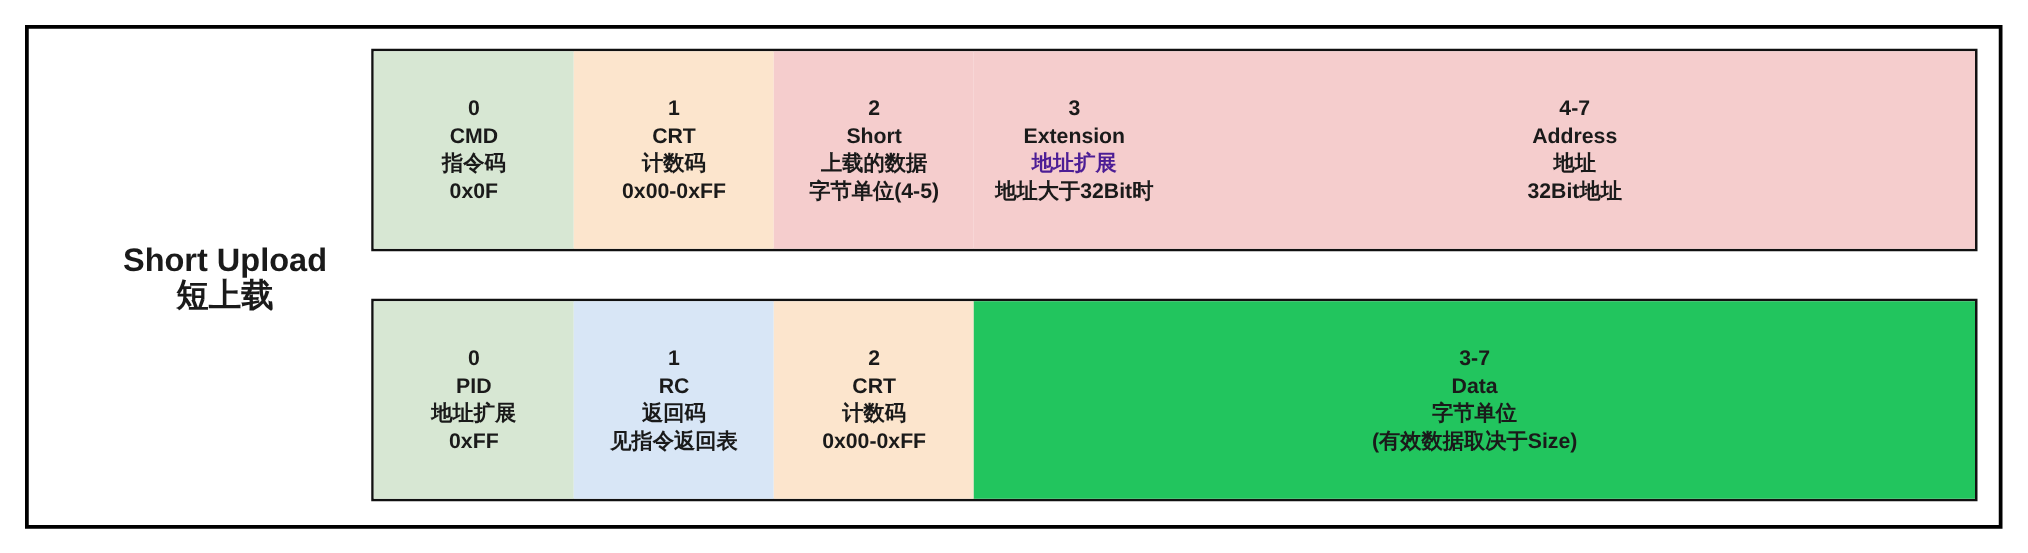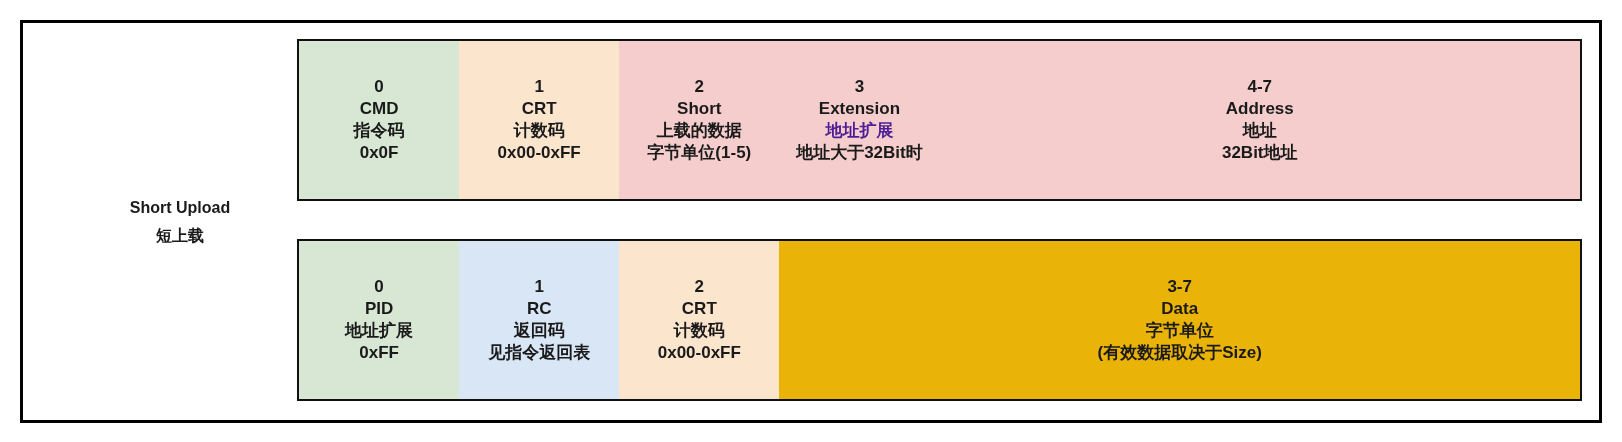--- a/index.html
+++ b/index.html
@@ -30,21 +30,21 @@
     left: 20px;
     top: 0;
     width: 274px;
     height: 100%;
     display: flex;
     flex-direction: column;
     justify-content: center;
     align-items: center;
     text-align: center;
     font-weight: bold;
-    font-size: 16px;
+    font-size: 26px;
     line-height: 28px;
     color: #1a1a1a;
   }
   .block {
     position: absolute;
     left: 274px;
     width: 1285px;
     height: 162px;
     box-sizing: border-box;
     border: 2px solid #111111;
@@ -95,21 +95,21 @@
         <div class="line">1</div>
         <div class="line">CRT</div>
         <div class="line">计数码</div>
         <div class="line">0x00-0xFF</div>
       </div>
 
       <div class="cell span-1" style="background: rgb(245, 205, 205);">
         <div class="line">2</div>
         <div class="line">Short</div>
         <div class="line">上载的数据</div>
-        <div class="line">字节单位(1-5)</div>
+        <div class="line">字节单位(4-5)</div>
       </div>
 
       <div class="cell span-1" style="background: rgb(245, 205, 205);">
         <div class="line">3</div>
         <div class="line">Extension</div>
         <div class="line" style="color: #4c1d95;">地址扩展</div>
         <div class="line">地址大于32Bit时</div>
       </div>
 
       <div class="cell span-4" style="background: rgb(245, 205, 205);">
@@ -137,21 +137,21 @@
         <div class="line">见指令返回表</div>
       </div>
 
       <div class="cell span-1" style="background: rgb(252, 229, 205);">
         <div class="line">2</div>
         <div class="line">CRT</div>
         <div class="line">计数码</div>
         <div class="line">0x00-0xFF</div>
       </div>
 
-      <div class="cell span-5" style="background: #eab308;">
+      <div class="cell span-5" style="background: #22c55e;">
         <div class="line">3-7</div>
         <div class="line">Data</div>
         <div class="line">字节单位</div>
         <div class="line">(有效数据取决于Size)</div>
       </div>
 
     </div>
 
   </div>
 </div>

